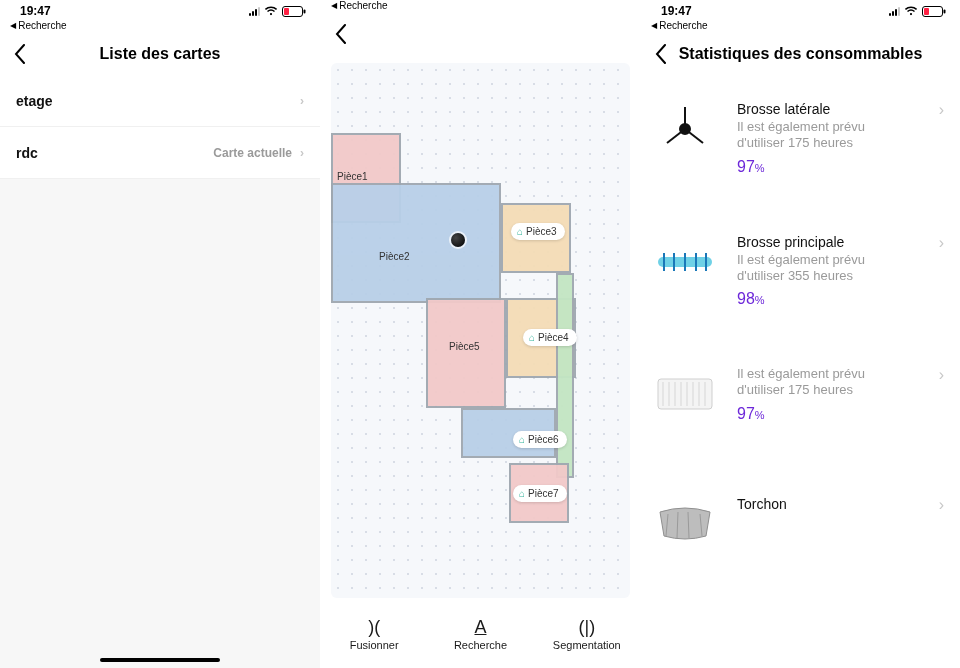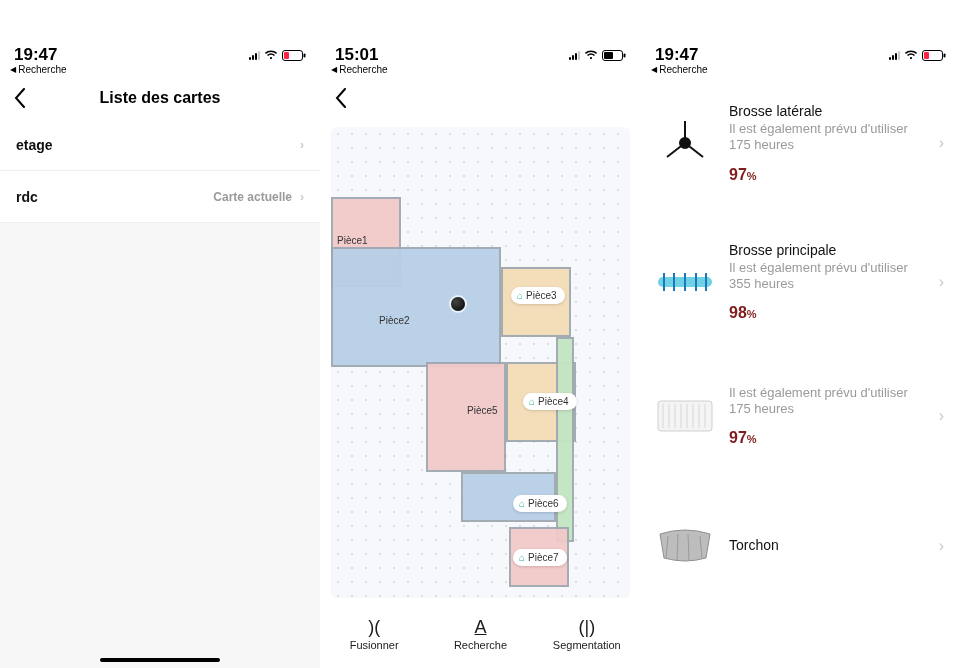--- a/index.html
+++ b/index.html
@@ -2,21 +2,21 @@
 <html><head>
 <meta charset="utf-8">
 <style>
   * { box-sizing: border-box; margin: 0; padding: 0; font-family: -apple-system, "Helvetica Neue", Arial, sans-serif; }
   html, body { width: 960px; height: 668px; background: #fff; }
   .triptych { display: flex; width: 960px; height: 668px; }
   .phone { width: 320px; height: 668px; position: relative; background: #fff; display: flex; flex-direction: column; }
   .phone + .phone { border-left: 1px solid rgba(0,0,0,0); } 
 
   
-  .status-bar { height: 20px; padding: 2px 14px 0 14px; display: flex; justify-content: space-between; align-items: center; font-size: 17px; font-weight: 600; margin-top: 44px; }
+  .status-bar { height: 20px; padding: 2px 14px 0 20px; display: flex; justify-content: space-between; align-items: center; font-size: 12px; font-weight: 600; }
   .status-right { display: flex; align-items: center; gap: 4px; }
   .breadcrumb { font-size: 10px; color: #000; padding: 0 10px 2px 10px; display: flex; align-items: center; gap: 2px; }
   .breadcrumb .tri { font-size: 8px; }
 
   
   .nav-header { height: 42px; display: flex; align-items: center; position: relative; }
   .nav-back { width: 40px; height: 40px; display: flex; align-items: center; justify-content: center; }
   .nav-title { position: absolute; left: 0; right: 0; text-align: center; font-size: 16px; font-weight: 700; color: #000; pointer-events: none; }
 
   
@@ -40,26 +40,26 @@
   .room-pill { position: absolute; background: #fff; border-radius: 12px; padding: 3px 8px 3px 6px; font-size: 10px; color: #333; display: flex; align-items: center; gap: 3px; box-shadow: 0 1px 3px rgba(0,0,0,.15); }
   .room-pill .dot { color: #30b39a; font-size: 10px; }
   .robot-dot { position: absolute; width: 14px; height: 14px; border-radius: 50%; background: radial-gradient(circle at 35% 35%, #444, #000); box-shadow: 0 0 0 2px rgba(255,255,255,.7); }
 
   .tool-row { height: 70px; display: flex; justify-content: space-around; align-items: center; }
   .tool { width: 90px; text-align: center; font-size: 11px; color: #1a1a1a; }
   .tool .glyph { font-size: 18px; height: 24px; display: flex; align-items: center; justify-content: center; }
 
   
   .cons-list { padding-top: 8px; }
-  .cons-row { padding: 18px 16px 18px 12px; display: flex; align-items: center; gap: 12px; min-height: 108px; position: relative; }
+  .cons-row { padding: 18px 16px 18px 12px; display: flex; align-items: flex-start; gap: 20px; min-height: 108px; position: relative; }
   .cons-thumb { width: 64px; height: 56px; display: flex; align-items: center; justify-content: center; flex-shrink: 0; }
   .cons-text { flex: 1; }
   .cons-title { font-size: 14px; color: #111; margin-bottom: 2px; }
   .cons-sub   { font-size: 13px; color: #9a9a9a; line-height: 1.25; }
-  .cons-pct   { font-size: 16px; color: #7f1d1d; font-weight: 700; margin-top: 12px; }
+  .cons-pct   { font-size: 16px; color: #6d28d9; font-weight: 400; margin-top: 6px; }
   .cons-pct .pct-sign { font-size: 11px; }
   .cons-chev  { color: #c8c8c8; padding-left: 4px; }
   .sep { height: 22px; }
 
   
   .sig-bars { display: inline-flex; align-items: flex-end; gap: 1px; }
   .sig-bars span { width: 2px; background: #000; border-radius: 1px; }
   .sig-bars span:nth-child(1){height:3px} .sig-bars span:nth-child(2){height:5px}
   .sig-bars span:nth-child(3){height:7px} .sig-bars span:nth-child(4){height:9px;background:#c8c8c8}
 </style>
@@ -116,39 +116,20 @@
         </span>
       </div>
     </div>
 
     <div class="fill-grey"></div>
 
     <div class="home-indicator"></div>
   </div>
 
   <div class="phone">
-    <div class="status-bar">
-      <span>15:01</span>
-      <span class="status-right">
-        <span class="sig-bars">
-            <span></span>
-            <span></span>
-            <span></span>
-            <span></span>
-          </span>
-        <svg width="14" height="10" viewBox="0 0 14 10">
-            <path d="M7 9.2a1.1 1.1 0 1 0 0-2.2 1.1 1.1 0 0 0 0 2.2Zm-3-3.1a4.6 4.6 0 0 1 6 0l1-1.1a6.1 6.1 0 0 0-8 0l1 1.1Zm-2.1-2.2a7.7 7.7 0 0 1 10.2 0l1-1.1a9.2 9.2 0 0 0-12.2 0l1 1.1Z" fill="#000"></path>
-          </svg>
-        <svg width="24" height="11" viewBox="0 0 24 11">
-            <rect x="0.5" y="0.5" width="20" height="10" rx="2.5" fill="none" stroke="#000"></rect>
-            <rect x="21.5" y="3.5" width="2" height="4" rx="1" fill="#000"></rect>
-            <rect x="2" y="2" width="9" height="7" rx="1" fill="#000"></rect>
-          </svg>
-      </span>
-    </div>
     <div class="breadcrumb">
       <span class="tri">◀</span>
       <span>Recherche</span>
     </div>
     <div class="nav-header">
       <div class="nav-back">
         <svg width="12" height="20" viewBox="0 0 12 20">
             <path d="M10 1 2 10l8 9" stroke="#000" stroke-width="2" fill="none" stroke-linecap="round"></path>
           </svg>
       </div>
@@ -162,21 +143,21 @@
       <div class="room orange" style="left:175px;top:235px; width:70px; height:80px;"></div>
       <div class="room pink" style="left:95px; top:235px; width:80px; height:110px;"></div>
       <div class="room blue" style="left:130px;top:345px; width:95px; height:50px;"></div>
       <div class="room green" style="left:225px;top:210px; width:18px; height:205px;"></div>
       <div class="room pink" style="left:178px;top:400px; width:60px; height:60px;"></div>
 
       <div class="robot-dot" style="left:120px; top:170px;"></div>
 
       <span class="room-label-fixed" style="left:6px;  top:108px;">Pièce1</span>
       <span class="room-label-fixed" style="left:48px; top:188px;">Pièce2</span>
-      <span class="room-label-fixed" style="left:136px;top:278px;">Pièce5</span>
+      <span class="room-label-fixed" style="left:118px;top:278px;">Pièce5</span>
 
       <span class="room-pill" style="left:180px; top:160px;">
         <span class="dot">⌂</span>
         <span>Pièce3</span>
       </span>
       <span class="room-pill" style="left:192px; top:266px;">
         <span class="dot">⌂</span>
         <span>Pièce4</span>
       </span>
       <span class="room-pill" style="left:182px; top:368px;">
@@ -221,20 +202,28 @@
         <svg width="24" height="11" viewBox="0 0 24 11">
             <rect x="0.5" y="0.5" width="20" height="10" rx="2.5" fill="none" stroke="#000"></rect>
             <rect x="21.5" y="3.5" width="2" height="4" rx="1" fill="#000"></rect>
             <rect x="2" y="2" width="5" height="7" rx="1" fill="#f24"></rect>
           </svg>
       </span>
     </div>
     <div class="breadcrumb">
       <span class="tri">◀</span>
       <span>Recherche</span>
+    </div>
+    <div class="nav-header">
+      <div class="nav-back">
+        <svg width="12" height="20" viewBox="0 0 12 20">
+            <path d="M10 1 2 10l8 9" stroke="#000" stroke-width="2" fill="none" stroke-linecap="round"></path>
+          </svg>
+      </div>
+      <div class="nav-title">Statistiques des consommables</div>
     </div>
 
     <div class="cons-list">
 
       <div class="cons-row">
         <div class="cons-thumb">
           <svg width="52" height="52" viewBox="0 0 52 52">
               <g stroke="#111" stroke-width="2">
                 <circle cx="26" cy="26" r="5" fill="#111"></circle>
                 <line x1="26" y1="26" x2="26" y2="4"></line>

